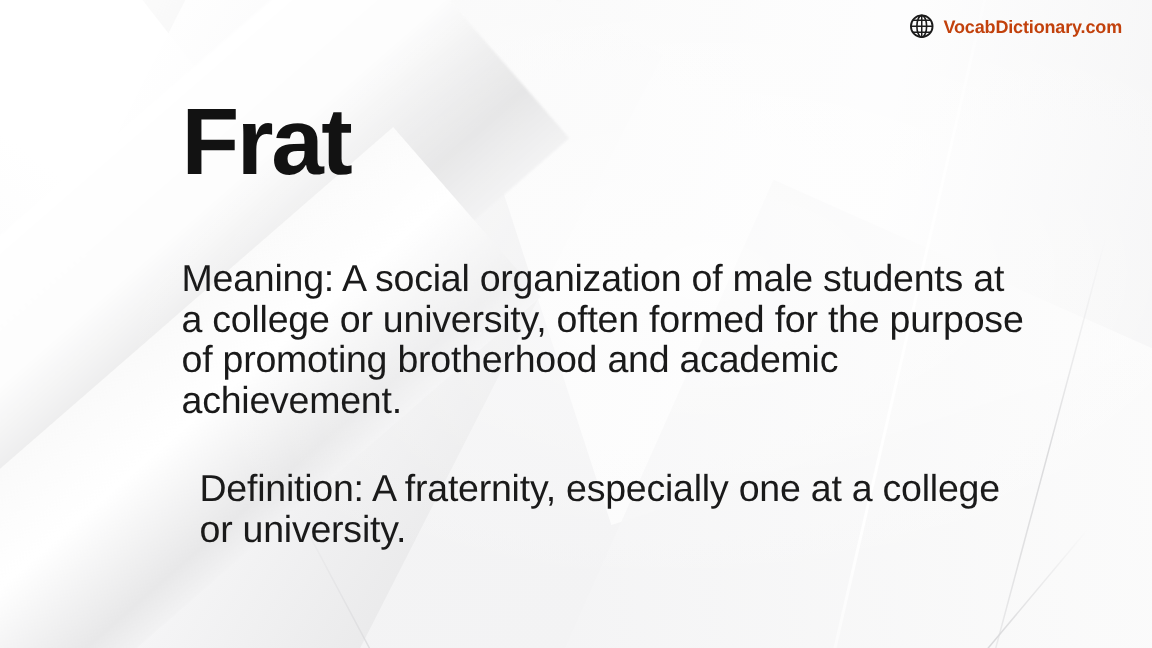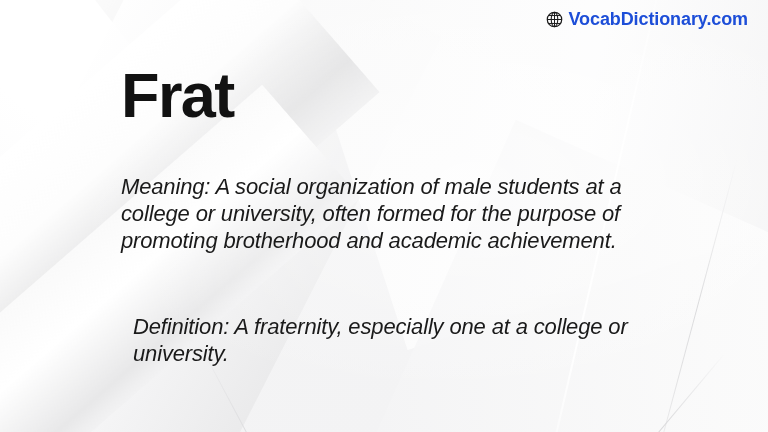--- a/index.html
+++ b/index.html
@@ -135,23 +135,23 @@
     gap: 6px;
     z-index: 5;
   }
   .logo-icon {
     width: 17px;
     height: 17px;
     display: block;
     flex: 0 0 auto;
   }
   .logo-text {
-    font-size: 18px;
+    font-size: 12px;
     font-weight: bold;
-    color: #1d4ed8;
+    color: #c2410c;
     letter-spacing: -0.1px;
     white-space: nowrap;
   }
 
   
   .content {
     position: absolute;
     left: 121px;
     top: 0;
     width: 580px;
@@ -174,25 +174,24 @@
     left: 0;
     width: 566px;
   }
   .block-definition {
     position: absolute;
     top: 313px;
     left: 12px;
     width: 545px;
   }
   .body-text {
-    font-size: 22px;
+    font-size: 25px;
     line-height: 27px;
     color: #1a1a1a;
     letter-spacing: -0.15px;
-    font-style: italic;
   }
 </style>
 </head>
 <body>
 
 <div class="card">
 
   <div class="bg">
     <div class="shard sh1"></div>
     <div class="shard sh2"></div>

